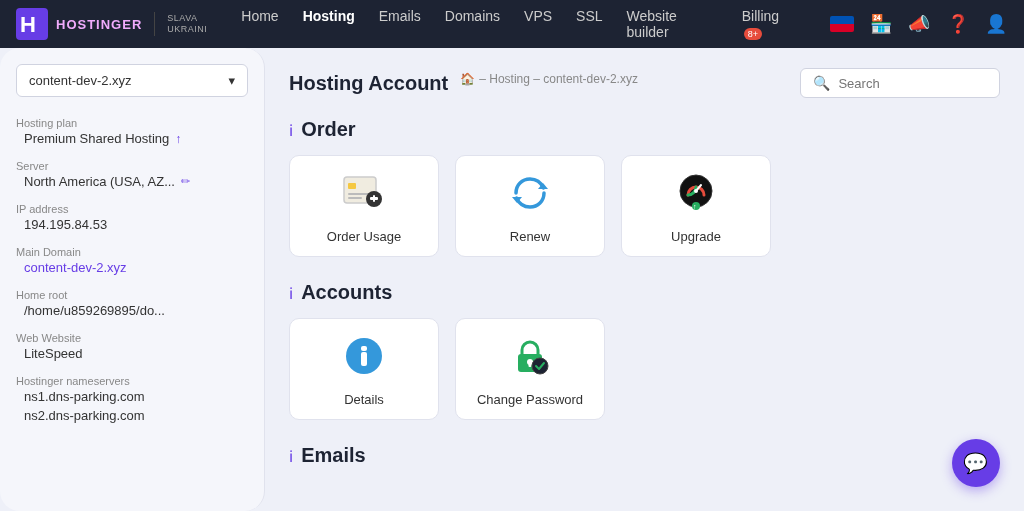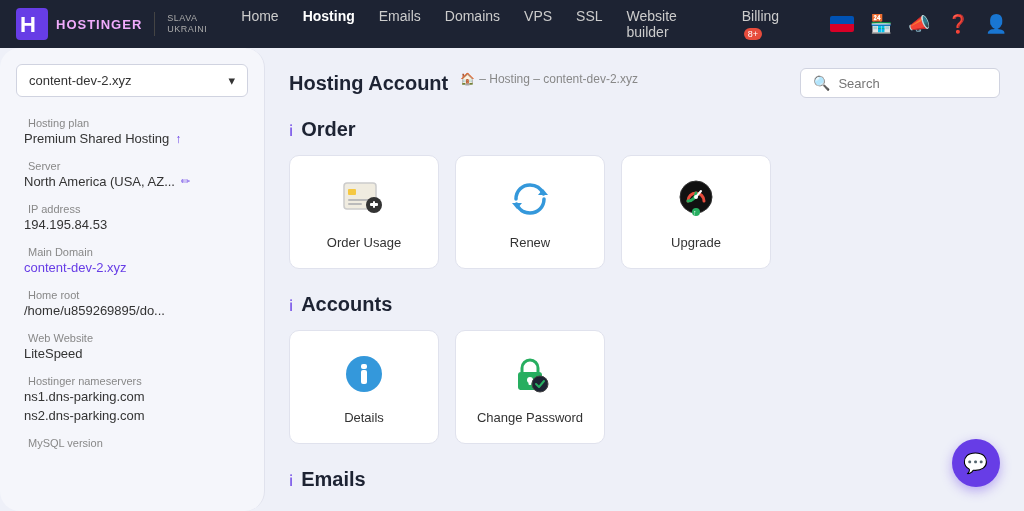--- a/index.html
+++ b/index.html
@@ -120,21 +120,20 @@
     .dropdown-selector span {
       font-size: 13px;
       color: #333;
     }
     .dropdown-arrow { color: #666; font-size: 12px; }
 
     .sidebar-section-label {
       font-size: 11px;
       color: #888;
       margin-bottom: 2px;
-      margin-left: 12px;
     }
     .sidebar-section-value {
       font-size: 13px;
       color: #333;
       margin-bottom: 14px;
       display: flex;
       align-items: center;
       gap: 6px;
       margin-left: 8px;
     }
@@ -211,21 +210,21 @@
     .cards-row {
       display: flex;
       gap: 16px;
       margin-bottom: 24px;
     }
     .card {
       background: white;
       border-radius: 10px;
       border: 1px solid #e0e2ed;
       width: 150px;
-      height: 114px;
+      height: 102px;
       display: flex;
       flex-direction: column;
       align-items: center;
       justify-content: center;
       gap: 12px;
       cursor: pointer;
       transition: box-shadow 0.15s;
     }
     .card-label {
       font-size: 13px;
@@ -330,21 +329,20 @@
     <div class="sidebar-section-label">Home root</div>
     <div class="sidebar-section-value">/home/u859269895/do...</div>
 
     <div class="sidebar-section-label">Web Website</div>
     <div class="sidebar-section-value">LiteSpeed</div>
 
     <div class="sidebar-section-label">Hostinger nameservers</div>
     <div class="sidebar-section-value">ns1.dns-parking.com</div>
     <div class="sidebar-section-value" style="margin-top:-10px">ns2.dns-parking.com</div>
 
-    <div class="sidebar-section-label">MySQL version</div>
   </aside>
 
   <main class="content">
 
     <div class="page-header">
       <div class="page-header-left">
         <h1 class="page-title">Hosting Account</h1>
         <div class="breadcrumb">
           <span>🏠</span>
           <span>– Hosting – content-dev-2.xyz</span>

